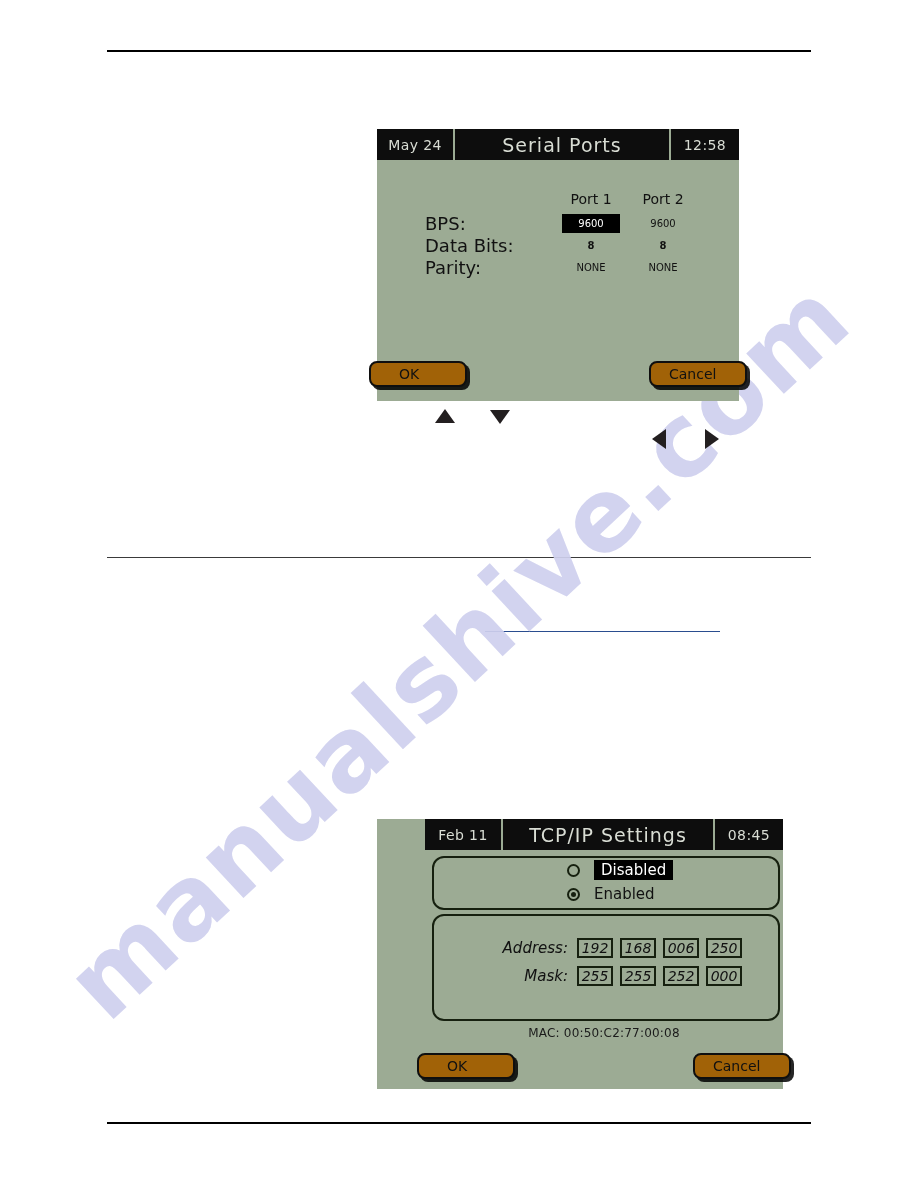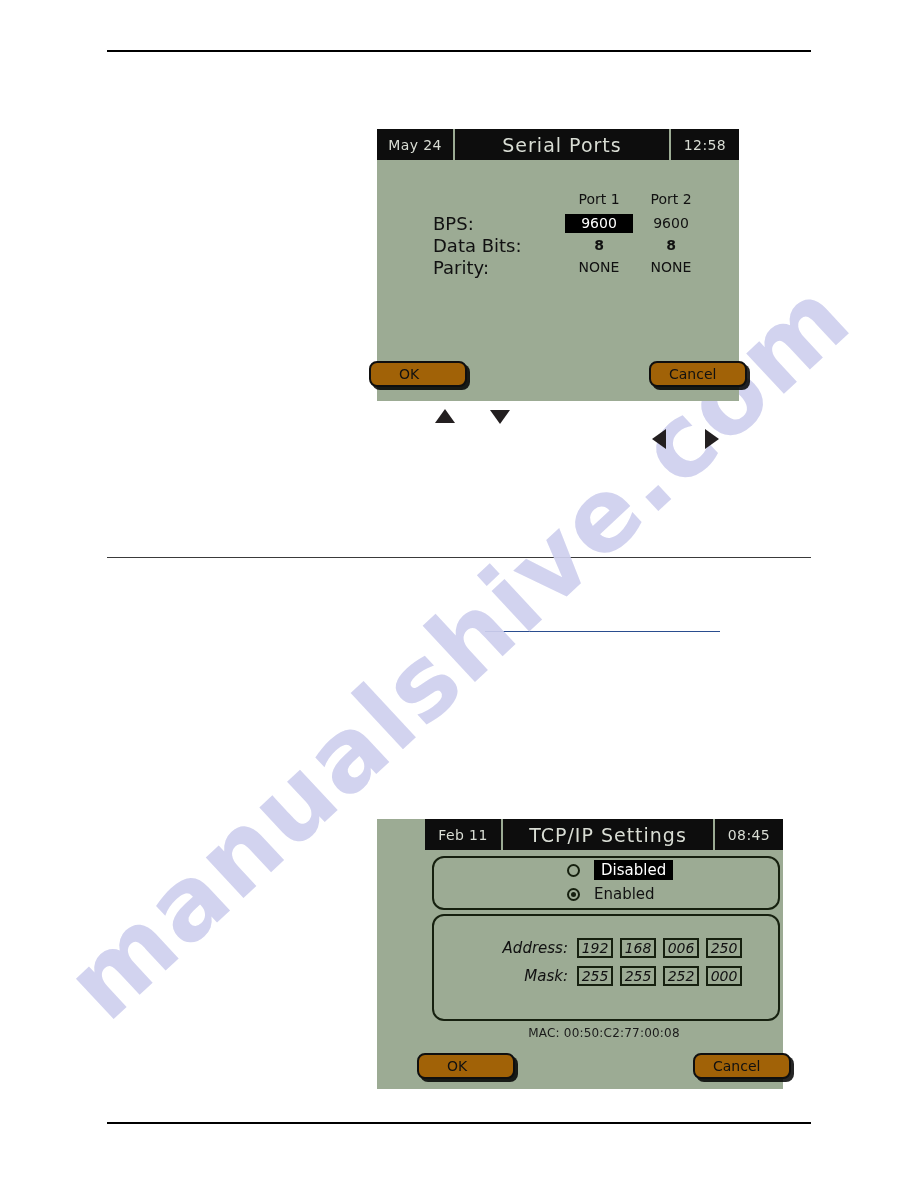--- a/index.html
+++ b/index.html
@@ -102,42 +102,42 @@
   }
 
   .lcd-body {
     position: relative;
     height: calc(100% - 31px);
   }
 
   
   .sp-table {
     position: absolute;
-    left: 16px; top: 26px;
+    left: 8px; top: 26px;
     width: 100%;
     font-family: "DejaVu Sans", sans-serif;
     color: #111;
   }
   .sp-row {
     display: flex;
     align-items: center;
     height: 22px;
   }
   .sp-row.head { height: 26px; }
   .sp-label {
     width: 170px;
     text-align: left;
     padding-left: 40px;
     box-sizing: border-box;
     font-size: 18px;
   }
   .sp-col {
     width: 72px;
     text-align: center;
-    font-size: 14px;
+    font-size: 10px;
   }
   .sp-col.headtxt { font-size: 14px; }
   .sp-val-bold { font-weight: 700; }
   .sp-highlight {
     display: inline-block;
     background: #000000;
     color: #ffffff;
     padding: 2px 16px;
     line-height: 15px;
   }

